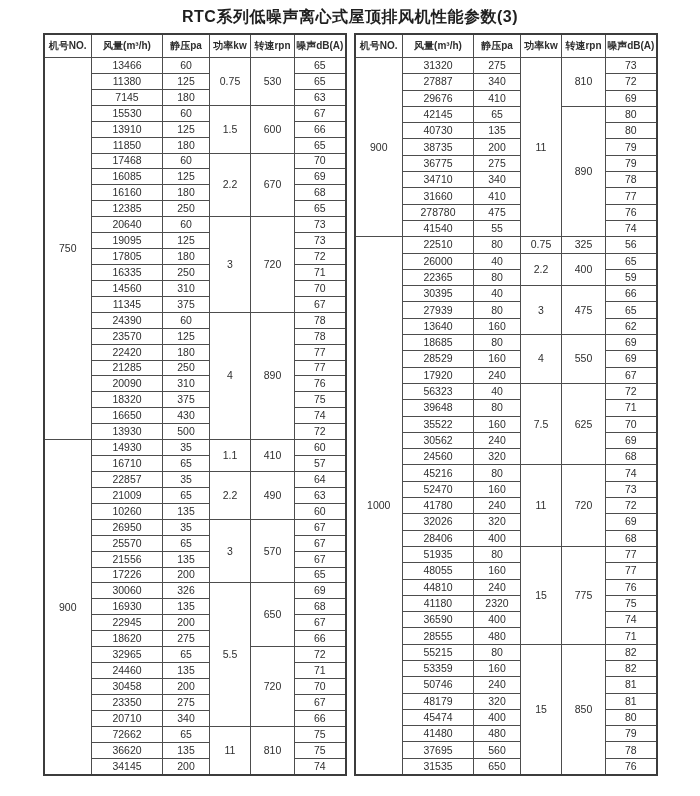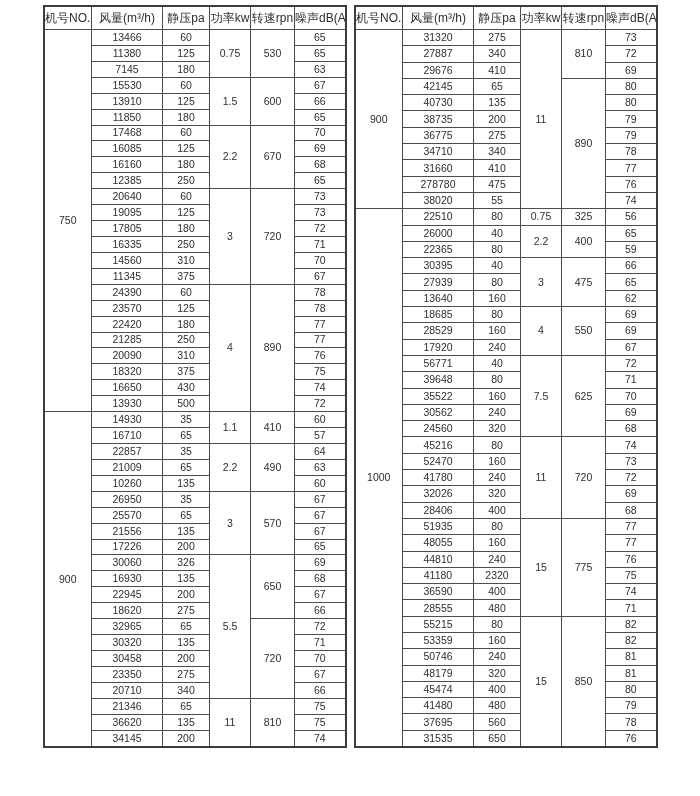--- a/index.html
+++ b/index.html
@@ -37,36 +37,37 @@
     vertical-align:middle;
     padding:0;
     font-size:10.5px;
     line-height:1.05;
     color:#2e2e2e;
     overflow:hidden;
     white-space:nowrap;
   }
   table.spec th{
     height:22px;
-    font-weight:normal;
-    font-size:12px;
+    font-weight:bold;
+    font-size:10px;
   }
   table.tbl-left tbody td{height:14.7px;}
   table.tbl-right tbody td{height:15.3px;}
   col.c-machine{width:48px;}
   col.c-volume{width:71px;}
   col.c-pressure{width:47px;}
   col.c-power{width:41px;}
   col.c-speed{width:44px;}
   col.c-noise{width:51px;}
 </style>
 </head>
 <body>
 
 <div class="page">
+  <div class="title">RTC系列低噪声离心式屋顶排风机性能参数(3)</div>
 
   <div class="tables-wrap">
 
     <table class="spec tbl-left">
       <colgroup>
         <col class="c-machine">
           <col class="c-volume">
           <col class="c-pressure">
         <col class="c-power">
           <col class="c-speed">
@@ -288,41 +289,41 @@
             <td>275</td>
             <td>66</td>
           </tr>
           <tr>
             <td>32965</td>
             <td>65</td>
             <td rowspan="5">720</td>
             <td>72</td>
           </tr>
           <tr>
-            <td>30320</td>
+            <td>24460</td>
             <td>135</td>
             <td>71</td>
           </tr>
           <tr>
             <td>30458</td>
             <td>200</td>
             <td>70</td>
           </tr>
           <tr>
             <td>23350</td>
             <td>275</td>
             <td>67</td>
           </tr>
           <tr>
             <td>20710</td>
             <td>340</td>
             <td>66</td>
           </tr>
           <tr>
-            <td>21346</td>
+            <td>72662</td>
             <td>65</td>
             <td rowspan="3">11</td>
             <td rowspan="3">810</td>
             <td>75</td>
           </tr>
           <tr>
             <td>36620</td>
             <td>135</td>
             <td>75</td>
           </tr>
@@ -402,21 +403,21 @@
             <td>31660</td>
             <td>410</td>
             <td>77</td>
           </tr>
           <tr>
             <td>278780</td>
             <td>475</td>
             <td>76</td>
           </tr>
           <tr>
-            <td>38020</td>
+            <td>41540</td>
             <td>55</td>
             <td>74</td>
           </tr>
           <tr>
             <td rowspan="33">1000</td>
             <td>22510</td>
             <td>80</td>
             <td>0.75</td>
             <td>325</td>
             <td>56</td>
@@ -461,21 +462,21 @@
             <td>28529</td>
             <td>160</td>
             <td>69</td>
           </tr>
           <tr>
             <td>17920</td>
             <td>240</td>
             <td>67</td>
           </tr>
           <tr>
-            <td>56771</td>
+            <td>56323</td>
             <td>40</td>
             <td rowspan="5">7.5</td>
             <td rowspan="5">625</td>
             <td>72</td>
           </tr>
           <tr>
             <td>39648</td>
             <td>80</td>
             <td>71</td>
           </tr>

